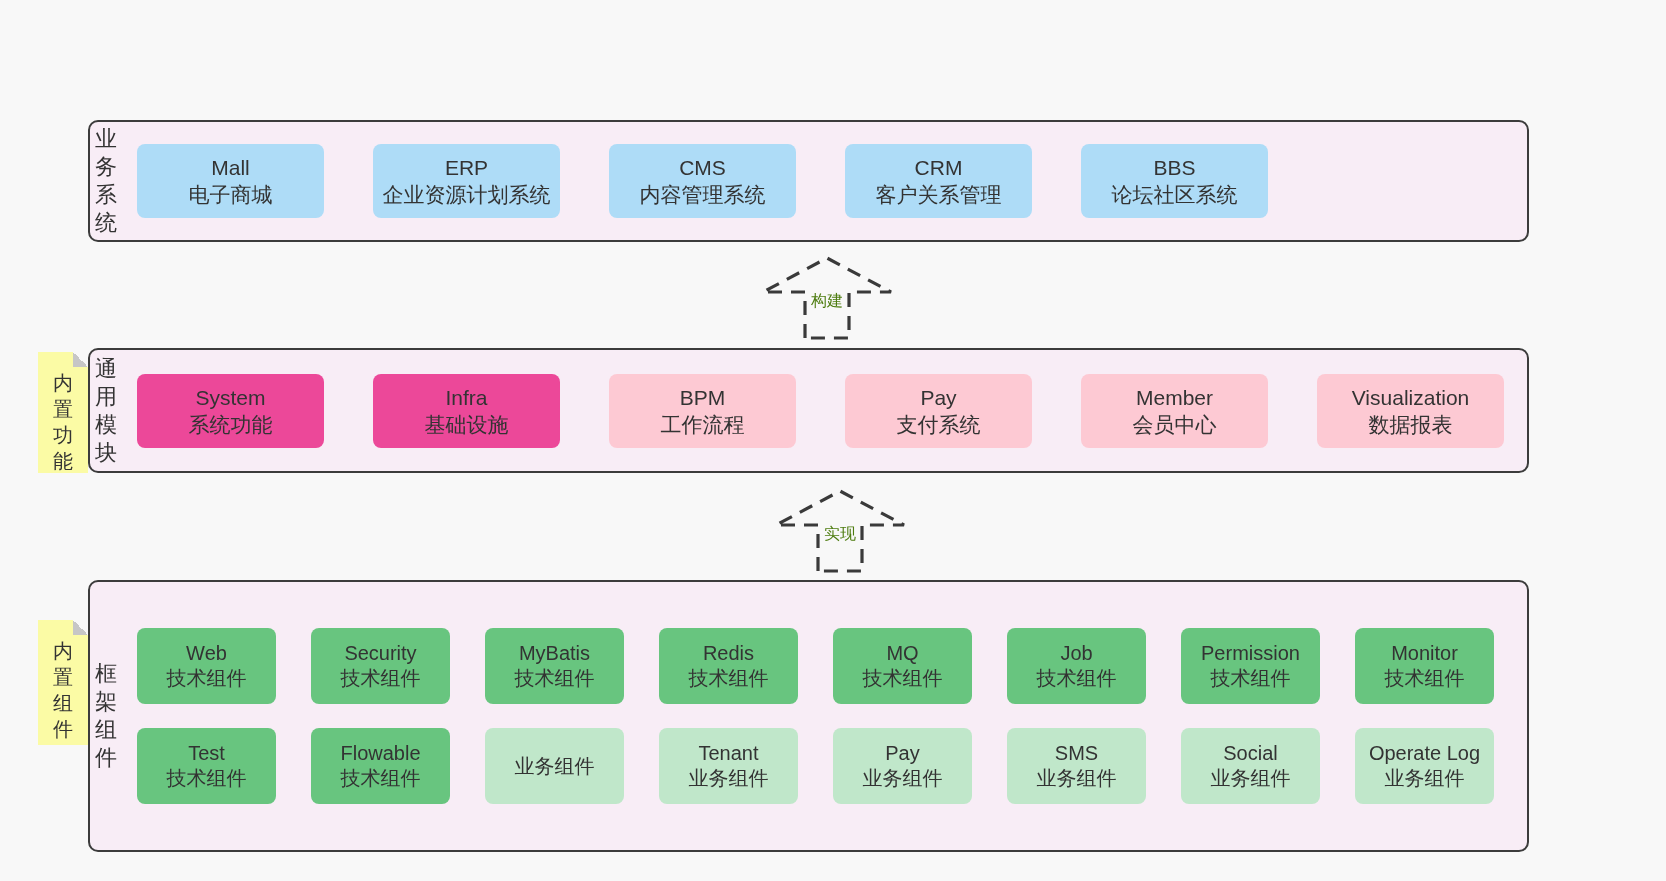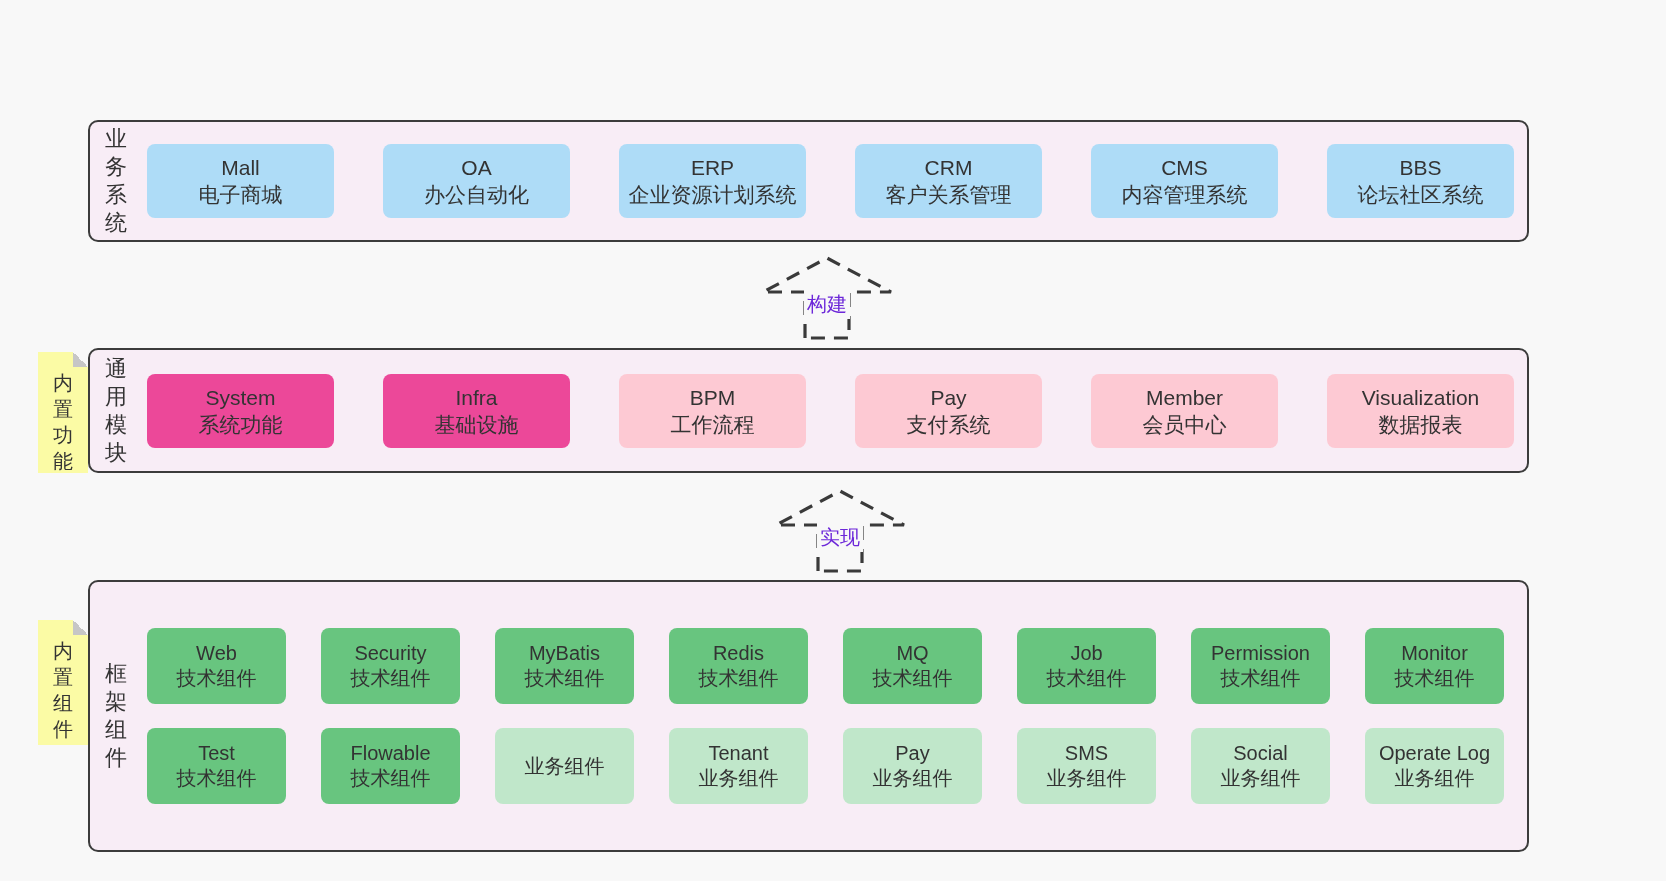--- a/index.html
+++ b/index.html
@@ -11,21 +11,21 @@
   }
   .layer{
     position:absolute;left:88px;width:1441px;
     background:#f8edf6;border:2px solid #3c3c3c;border-radius:10px;
     box-sizing:border-box;display:flex;align-items:center;
   }
   .layer-business{top:120px;height:122px;}
   .layer-common{top:348px;height:125px;}
   .layer-framework{top:580px;height:272px;align-items:stretch;}
   .vlabel{
-    width:24px;margin-left:14px;margin-right:19px;flex:0 0 auto;
+    width:24px;margin-left:4px;margin-right:19px;flex:0 0 auto;
     font-size:22px;line-height:28px;word-break:break-all;
     color:#333;text-align:center;
   }
   .layer-framework .vlabel{align-self:center;}
   .boxes-row{display:flex;gap:49px;align-items:flex-end;flex:0 0 auto;}
   .framework-rows{display:flex;flex-direction:column;justify-content:center;gap:24px;flex:0 0 auto;}
   .framework-rows .boxes-row{gap:35px;}
   .box{
     width:187px;height:74px;border-radius:8px;
     display:flex;flex-direction:column;align-items:center;justify-content:center;
@@ -51,48 +51,44 @@
   .sticky-note .note-text{
     width:20px;margin:4px auto 0 auto;font-size:20px;line-height:26px;
     word-break:break-all;text-align:right;color:#333;
   }
   .arrow{position:absolute;width:140px;height:86px;}
   .arrow-1{left:757px;top:254px;}
   .arrow-2{left:770px;top:487px;}
   .arrow svg{position:absolute;left:0;top:0;}
   .arrow .arrow-label{
     position:absolute;left:50%;top:36px;transform:translateX(-50%);
-    background:#f8f8f8;padding:1px 3px;font-size:20px;color:#6d28d9;white-space:nowrap;
+    background:#f8f8f8;padding:1px 3px;font-size:16px;color:#4d7c0f;white-space:nowrap;
   }
 </style>
 </head>
 <body>
 
 <div class="layer layer-business">
   <div class="vlabel">业务系统</div>
   <div class="boxes-row">
     <div class="box blue">
       <div>Mall</div>
       <div>电子商城</div>
     </div>
     <div class="box blue">
-      <div>OA</div>
-      <div>办公自动化</div>
-    </div>
-    <div class="box blue">
       <div>ERP</div>
       <div>企业资源计划系统</div>
     </div>
     <div class="box blue">
+      <div>CMS</div>
+      <div>内容管理系统</div>
+    </div>
+    <div class="box blue">
       <div>CRM</div>
       <div>客户关系管理</div>
-    </div>
-    <div class="box blue">
-      <div>CMS</div>
-      <div>内容管理系统</div>
     </div>
     <div class="box blue">
       <div>BBS</div>
       <div>论坛社区系统</div>
     </div>
   </div>
 </div>
 
 <div class="arrow arrow-1">
   <svg width="140" height="86" viewBox="0 0 140 86">

